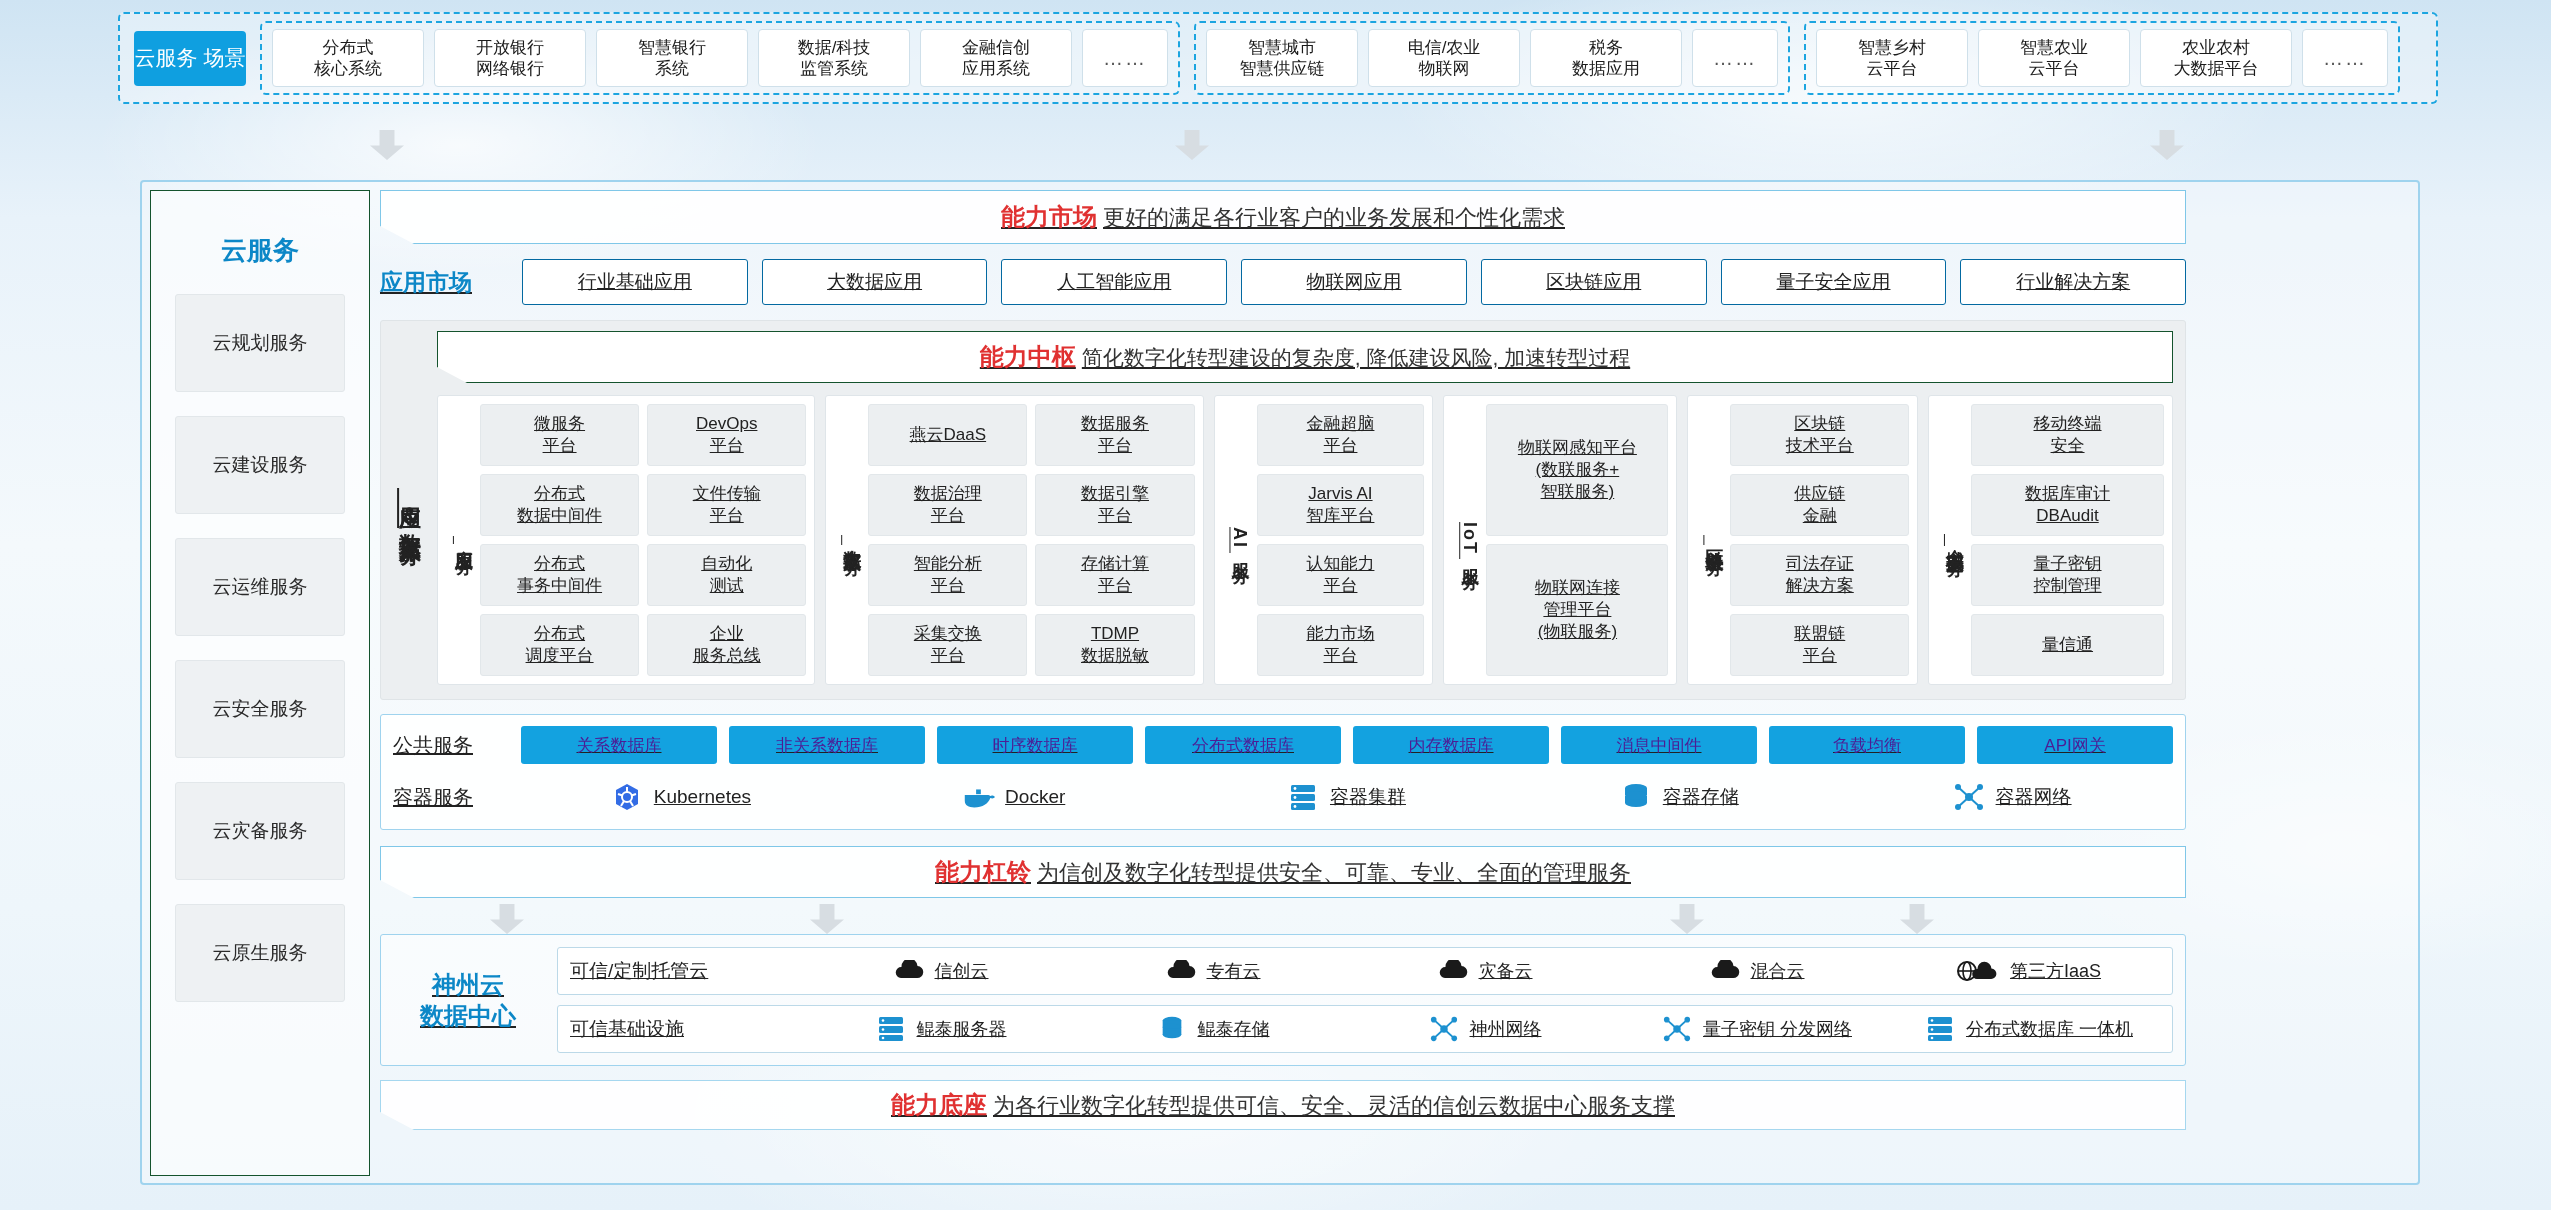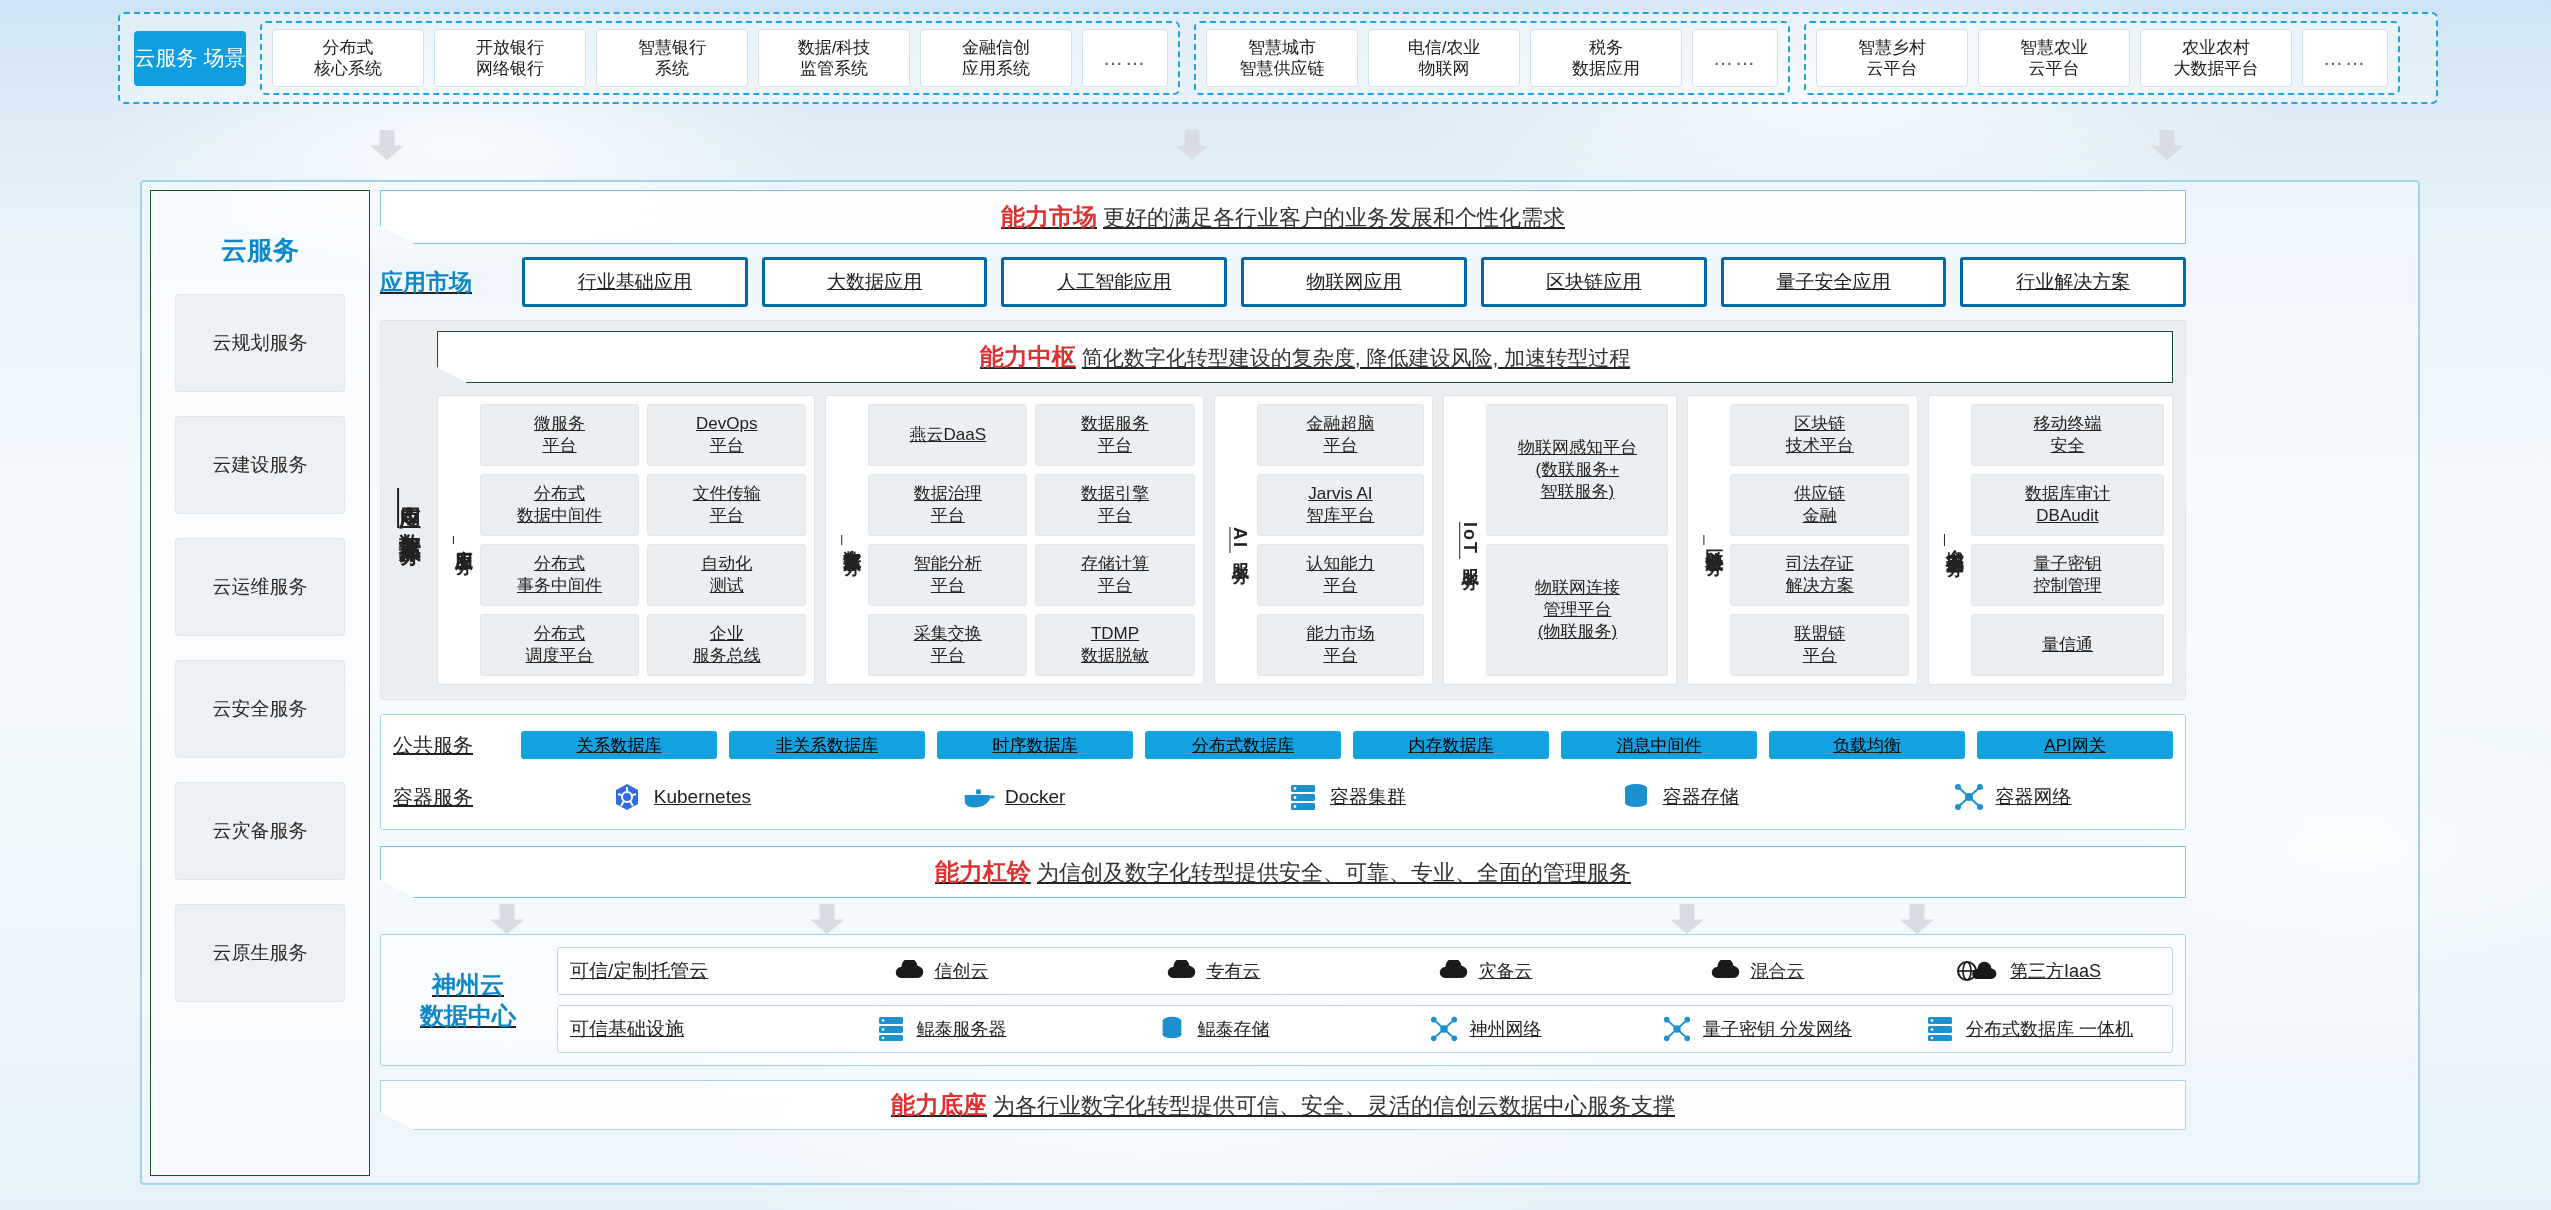--- a/index.html
+++ b/index.html
@@ -87,21 +87,21 @@
   }
   .ribbon-txt{font-size:22px;color:#333;}
   .ribbon-txt b{color:#e03131;font-size:24px;font-weight:bold;margin-right:6px;}
 
   
   .appmkt{
     display:flex;align-items:center;gap:14px;margin-top:14px;height:48px;
   }
   .appmkt-label{font-size:23px;font-weight:bold;color:#0c87c7;width:128px;flex:none;}
   .appmkt-chip{
-    flex:1;height:44px;background:#fff;border:3px solid #0369a1;border-radius:3px;
+    flex:1;height:44px;background:#fff;border:1px solid #0369a1;border-radius:3px;
     display:flex;align-items:center;justify-content:center;font-size:19px;color:#222;
   }
 
   
   .hub{
     margin-top:14px;background:#eceff1;border:1px solid #dfe4e7;border-radius:3px;
     padding:10px 12px 14px;box-sizing:border-box;
   }
   .hub-ribbon{
     height:50px;background:#fff;border:1px solid #14532d;
@@ -129,21 +129,21 @@
   }
 
   
   .svc-box{
     margin-top:14px;border:1px solid #9fd3ee;border-radius:3px;background:rgba(255,255,255,.9);
     padding:10px 12px;box-sizing:border-box;
   }
   .svc-row{display:flex;align-items:center;gap:12px;height:40px;}
   .svc-label{font-size:20px;color:#222;width:116px;flex:none;}
   .svc-chip{
-    flex:1;height:28px;background:#13a2e0;color:#000000;border-radius:3px;
+    flex:1;height:38px;background:#13a2e0;color:#4c1d95;border-radius:3px;
     display:flex;align-items:center;justify-content:center;font-size:17px;
   }
   .svc-row2{display:flex;align-items:center;gap:10px;height:44px;margin-top:10px;}
   .svc-item{
     flex:1;display:flex;align-items:center;justify-content:center;gap:10px;
     font-size:19px;color:#222;
   }
   .ico{width:34px;height:30px;flex:none;display:flex;align-items:center;justify-content:center;}
 
   

